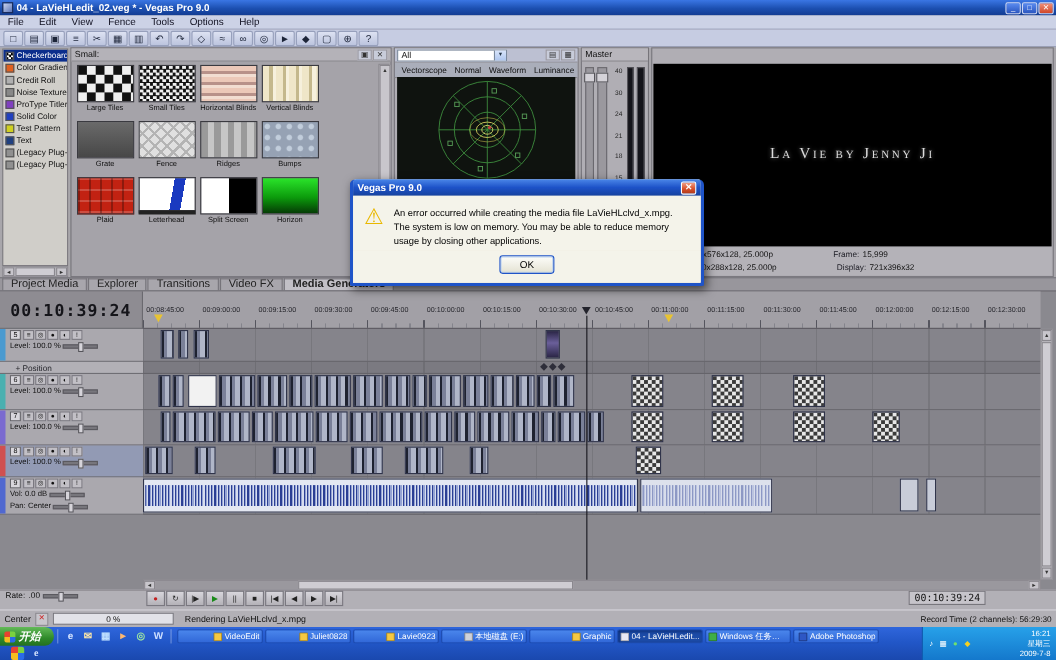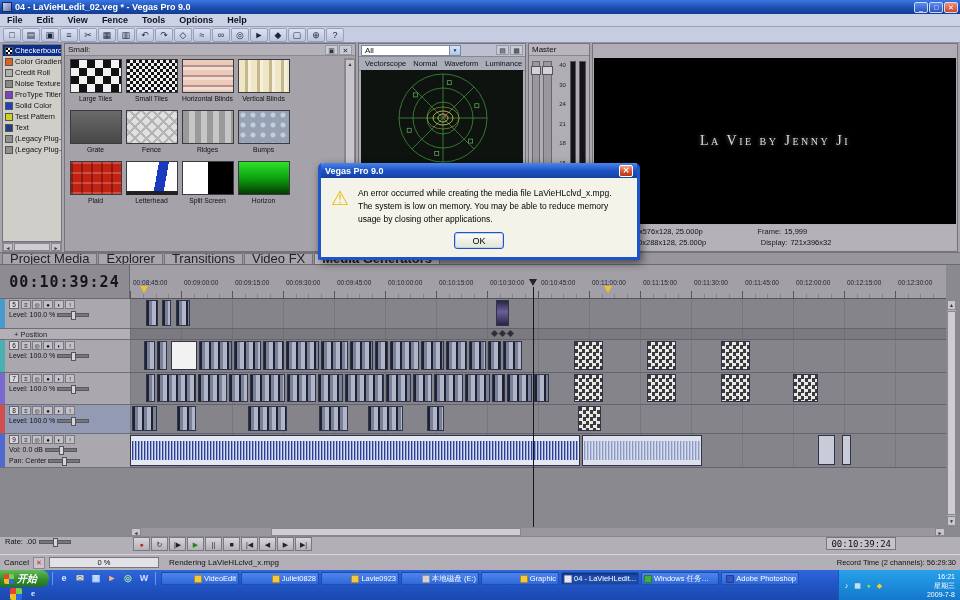--- a/index.html
+++ b/index.html
@@ -7,21 +7,21 @@
   body{font-family:"Liberation Sans",sans-serif;font-size:10px;color:#111;background:#a8a6ab;}
   #screen{position:relative;width:960px;height:600px;background:#a8a6ab;overflow:hidden;}
 
   
   #titlebar{position:absolute;left:0;top:0;width:960px;height:14px;background:linear-gradient(180deg,#3a76e4,#1c4fb0 55%,#123c92);color:#fff;display:flex;align-items:center;gap:3px;padding:0 2px;font-size:9px;font-weight:bold;}
   .appicon{width:10px;height:10px;background:linear-gradient(135deg,#cdd6ee,#5a74b8);border:1px solid #1a2a55;flex:none;}
   #wtitle{white-space:nowrap;overflow:hidden;text-overflow:ellipsis;}
   .wctrls{margin-left:auto;display:flex;gap:1px;}
   .wc{width:14px;height:11px;font-size:7px;line-height:9px;color:#fff;background:linear-gradient(180deg,#5c8cf0,#2a56c0);border:1px solid #cfd8f4;border-radius:2px;padding:0;}
   .wc.close{background:linear-gradient(180deg,#f09078,#cf4628);}
-  #menubar{position:absolute;left:0;top:14px;width:960px;height:13px;background:#ccd2e6;border-bottom:1px solid #9aa0b8;display:flex;align-items:center;font-weight:bold;}
+  #menubar{position:absolute;left:0;top:14px;width:960px;height:13px;background:#ccd2e6;border-bottom:1px solid #9aa0b8;display:flex;align-items:center;}
   .menu-item{font-size:9px;padding:0 7px;line-height:13px;color:#101020;}
   #toolbar{position:absolute;left:0;top:27px;width:960px;height:16px;background:#c6cce2;border-bottom:1px solid #8f94aa;display:flex;align-items:center;gap:1px;padding:0 3px;}
   .tb-btn{width:18px;height:14px;font-size:9px;line-height:12px;text-align:center;color:#1c2438;background:linear-gradient(180deg,#dde2f2,#bcc4de);border:1px solid #97a0bc;border-radius:2px;padding:0;}
 
   
   #genlist{position:absolute;left:2px;top:44px;width:60px;height:198px;background:#d0cec9;border:1px solid #76747a;overflow:hidden;}
   .gen-item{display:flex;align-items:center;gap:2px;height:11px;padding:0 2px;font-size:7.5px;white-space:nowrap;overflow:hidden;}
   .gen-item.sel{background:#0b2e8c;color:#fff;}
   .gicon{width:8px;height:8px;border:1px solid #555;flex:none;}
   .gchecker{background:repeating-conic-gradient(#fff 0 25%,#000 0 50%) 0 0/4px 4px !important;}
@@ -84,21 +84,21 @@
   #pv-icons-right{margin-left:auto;}
   #pv-screen{position:absolute;left:1px;right:1px;top:14px;bottom:27px;background:#000;display:flex;align-items:center;justify-content:center;}
   #pv-text{font-family:"Liberation Serif",serif;font-variant:small-caps;letter-spacing:2.5px;font-size:14px;color:#dcdcdc;text-shadow:0 0 4px rgba(255,255,255,.45);}
   #pv-info{position:absolute;left:1px;right:1px;bottom:1px;height:25px;background:#b4b2b8;font-size:7.5px;padding:1px 4px;}
   .pvrow{display:flex;gap:3px;line-height:11px;white-space:nowrap;}
   .pvv{width:128px;}
   .pvl{color:#1c1c24;}
 
   
   #tabs{position:absolute;left:0;top:252px;width:960px;height:12px;background:#98969c;display:flex;gap:1px;padding-left:2px;border-top:1px solid #76747a;}
-  .tab{font-size:13px;padding:0 7px;background:#a8a6ac;border:1px solid #76747a;border-bottom:none;line-height:10px;color:#222;}
+  .tab{font-size:10px;padding:0 7px;background:#a8a6ac;border:1px solid #76747a;border-bottom:none;line-height:10px;color:#222;}
   .tab.active{background:#c2c0c6;font-weight:bold;}
 
   
   #timeline{position:absolute;left:0;top:264px;width:960px;height:272px;background:#8a898f;border-top:1px solid #6a696f;}
   #tl-corner{position:absolute;left:0;top:0;width:130px;height:34px;background:#8e8c92;border-right:1px solid #6a696f;border-bottom:1px solid #6a696f;display:flex;align-items:center;justify-content:center;font-family:"DejaVu Sans Mono",monospace;font-size:15px;font-weight:bold;color:#15151a;letter-spacing:1px;}
   #ruler{position:absolute;left:130px;top:0;width:816px;height:34px;background-color:#a2a0a6;background-image:repeating-linear-gradient(90deg,#55555e 0 1px,transparent 1px 51px),repeating-linear-gradient(90deg,#84848c 0 1px,transparent 1px 12.75px);background-size:100% 7px,100% 4px;background-position:left bottom,left bottom;background-repeat:no-repeat;border-bottom:1px solid #55545a;overflow:hidden;}
   .rlabel{position:absolute;top:14px;font-size:6.5px;color:#26262c;white-space:nowrap;}
   .rmarker{position:absolute;bottom:5px;width:0;height:0;border-left:4px solid transparent;border-right:4px solid transparent;border-top:7px solid #e8c332;}
   #theads{position:absolute;left:0;top:34px;width:130px;}
   #lanes{position:absolute;left:130px;top:34px;width:816px;}
@@ -686,21 +686,21 @@
         <button class="tpbtn">■</button>
         <button class="tpbtn">|◀</button>
         <button class="tpbtn">◀</button>
         <button class="tpbtn">▶</button>
         <button class="tpbtn">▶|</button>
       </div>
     <div id="tp-time">00:10:39:24</div>
   </div>
 
   <div id="statusbar">
-    <span id="cancel-label">Cancel</span>
+    <span id="cancel-label">Center</span>
     <button id="cancel-x">✕</button>
     <div id="progress"><span>0 %</span></div>
     <span id="render-msg">Rendering LaVieHLclvd_x.mpg</span>
     <span id="record-time">Record Time (2 channels): 56:29:30</span>
   </div>
 
   <div id="taskbar">
     <div id="tb-row1">
       <button id="startbtn">
           <span class="winflag"></span>

